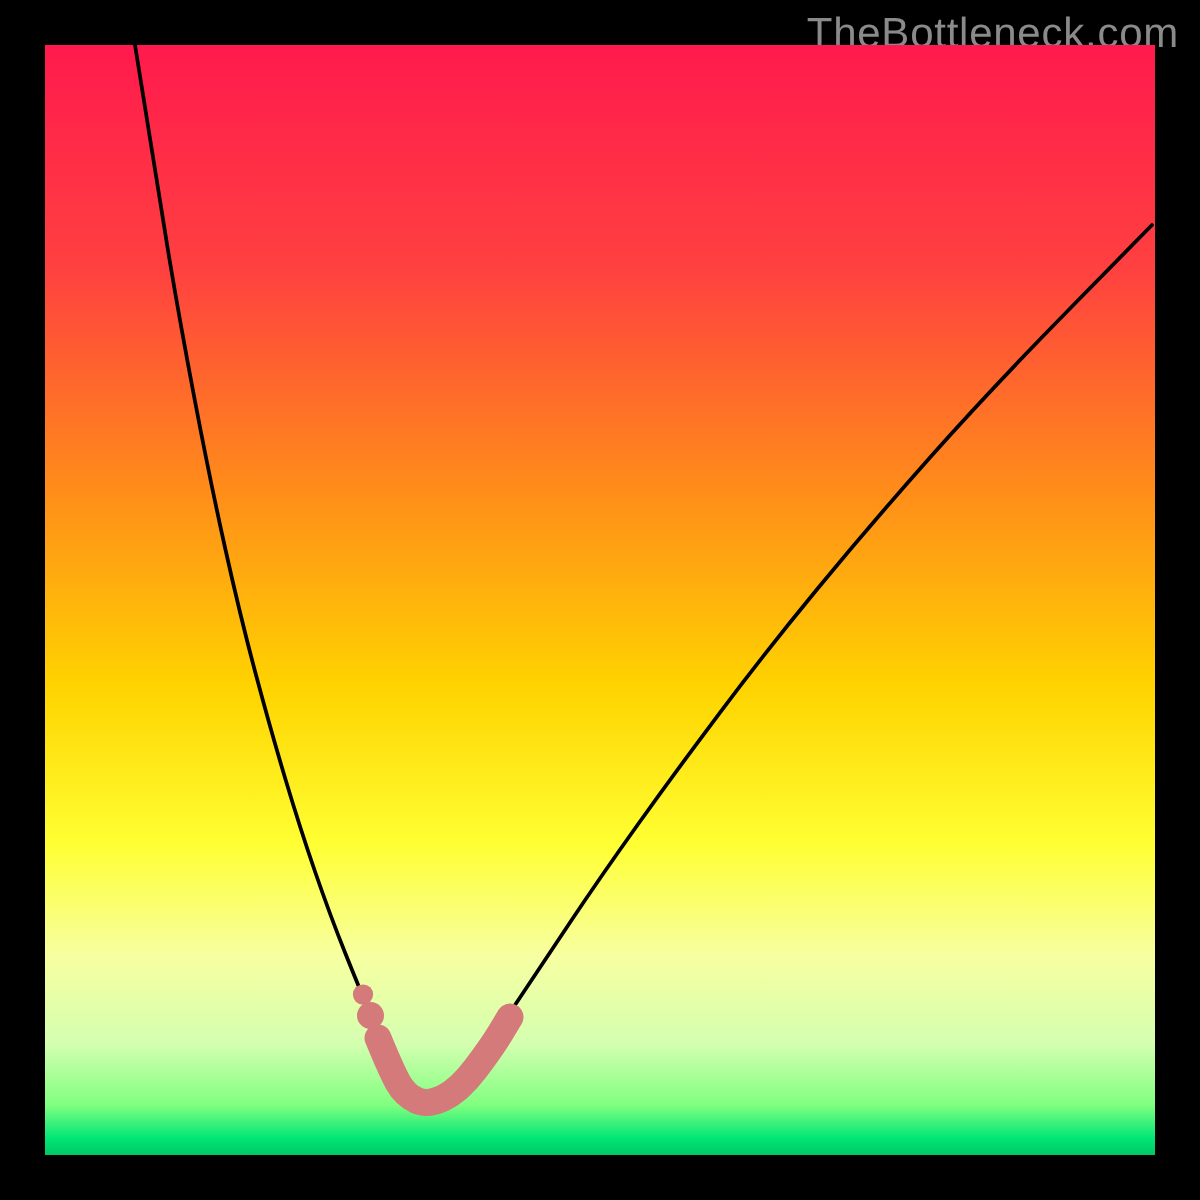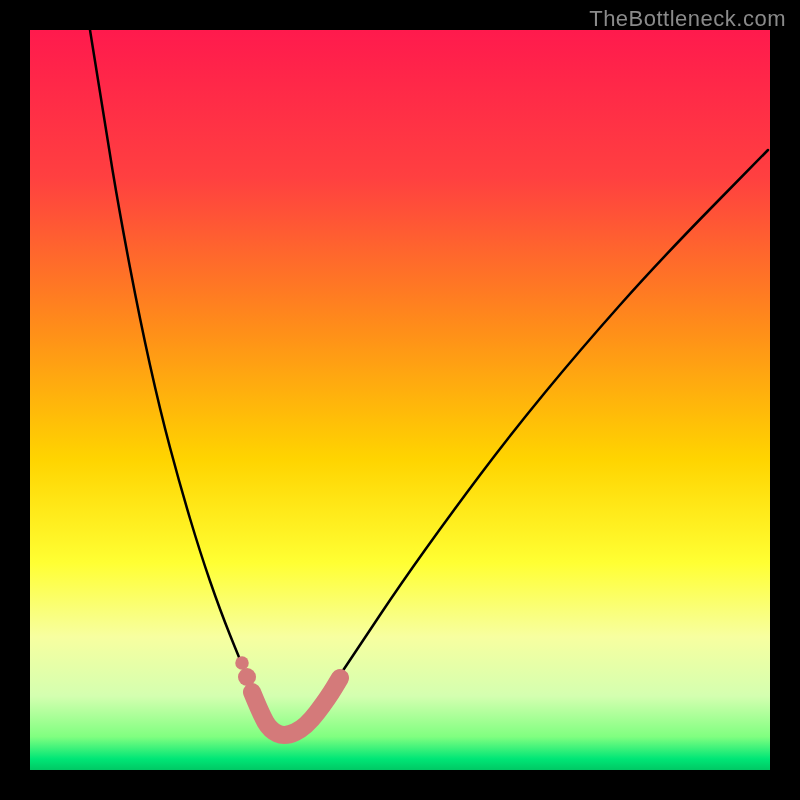--- a/index.html
+++ b/index.html
@@ -17,21 +17,21 @@
     top: 30px;
     width: 740px;
     height: 740px;
     overflow: hidden;
   }
   .watermark {
     position: absolute;
     right: 14px;
     top: 6px;
     color: #8a8a8a;
-    font-size: 22px;
+    font-size: 28px;
     letter-spacing: 0.5px;
     font-weight: 500;
     user-select: none;
   }
   svg.curve-layer {
     position: absolute;
     left: 0;
     top: 0;
     width: 100%;
     height: 100%;

